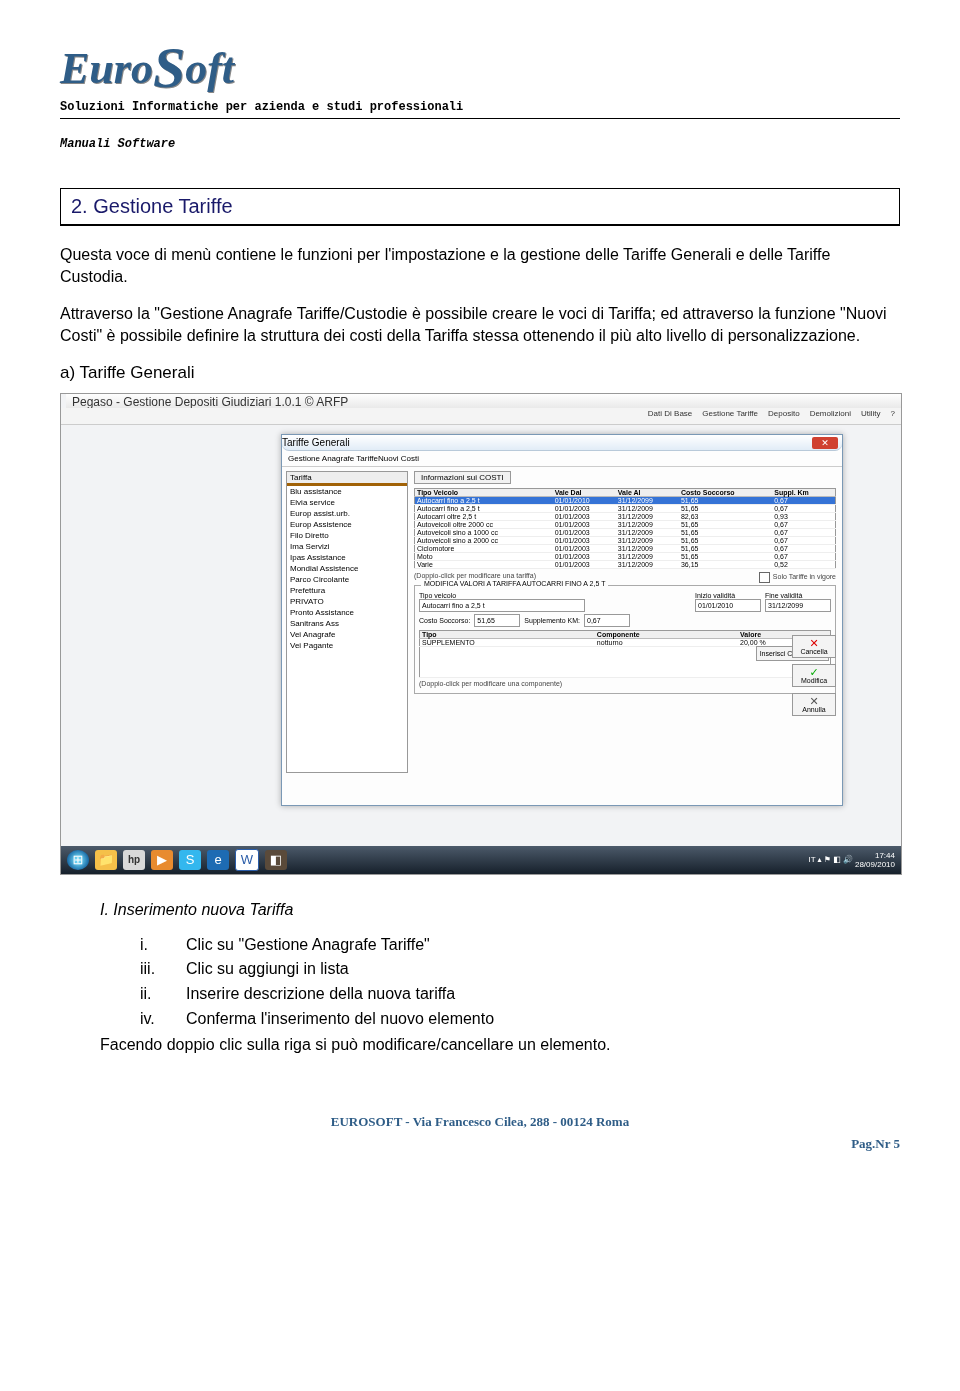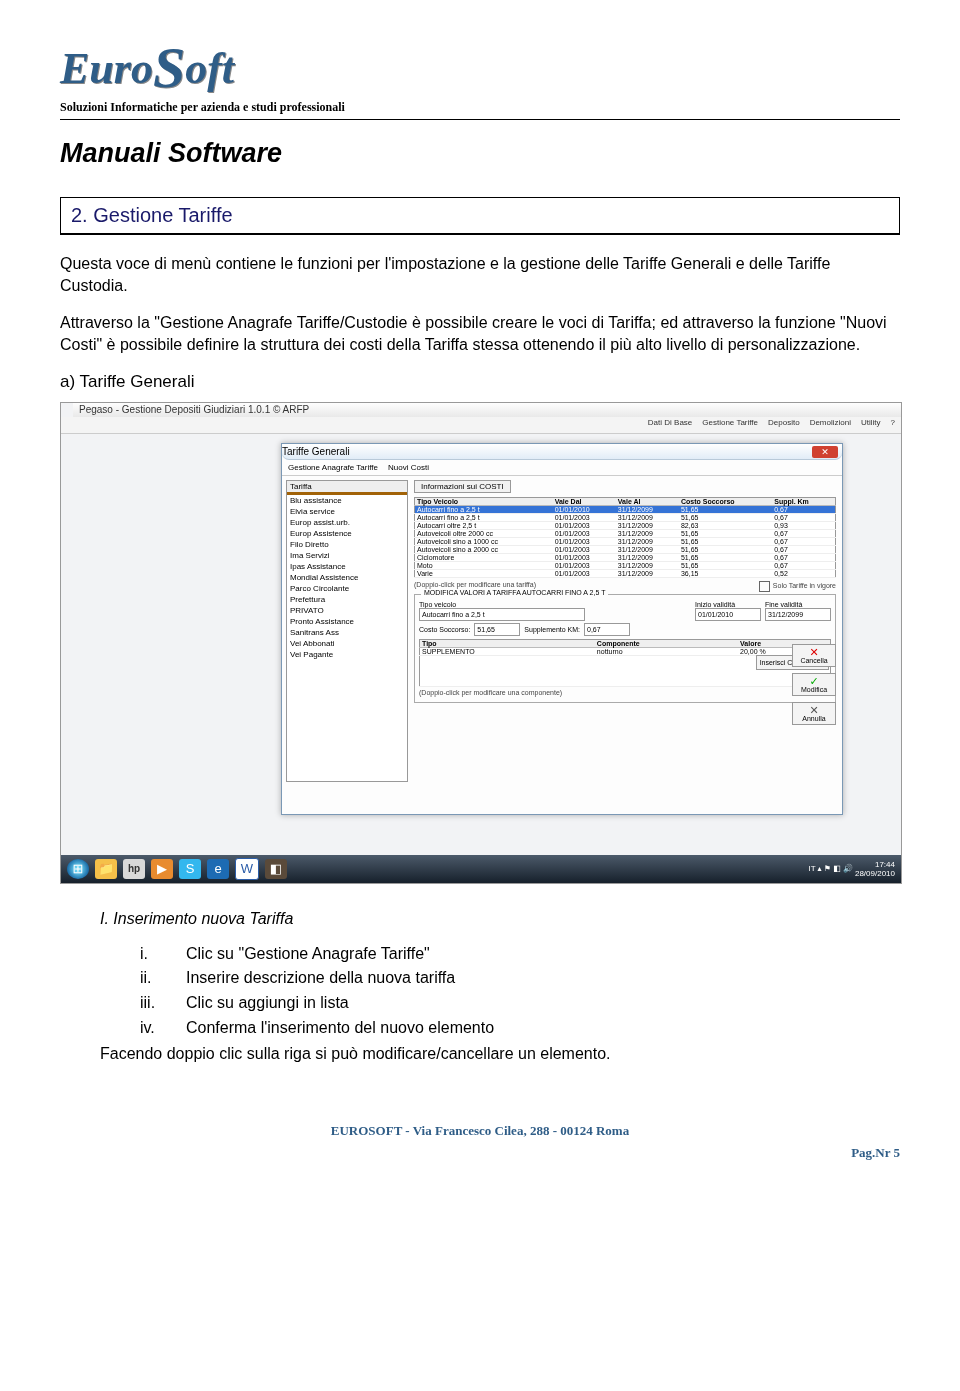--- a/index.html
+++ b/index.html
@@ -21,34 +21,34 @@
     color: #2f5d87;
     text-shadow: 1px 1px 0 #888;
     line-height: 0.9;
   }
   .logo .S {
     font-size: 58px;
     color: #2f5d87;
     vertical-align: -4px;
   }
   .tagline {
-    font-family: Liberation Serif, serif;
+    font-family: Liberation Mono, monospace;
     font-size: 12px;
     font-weight: bold;
     color: #000;
     border-bottom: 1.5px solid #000;
     padding-bottom: 4px;
     margin-bottom: 18px;
   }
   .manual-title {
-    font-family: Liberation Sans, sans-serif;
-    font-size: 27px;
+    font-family: Liberation Mono, monospace;
+    font-size: 12px;
     font-weight: bold;
     font-style: italic;
-    margin-bottom: 28px;
+    margin-bottom: 37px;
   }
   .section-box {
     border: 1px solid #000;
     border-bottom: 2px solid #000;
     padding: 6px 10px;
     margin-bottom: 18px;
   }
   .section-h {
     font-size: 20px;
     color: #1a1a6a;
@@ -70,24 +70,24 @@
     margin: 0 auto 26px auto;
     border: 1px solid #999;
   }
   .app-bg {
     position: absolute;
     left: 0; top: 0; right: 0; bottom: 28px;
     background: #f2f3f5;
   }
   .app-title {
     position: absolute;
-    left: 12px; top: 0; right: 0;
+    left: 5px; top: 0; right: 0;
     height: 14px;
     background: linear-gradient(to bottom,#fefefe,#e6e6e6);
-    font-size: 10px;
+    font-size: 12px;
     padding: 1px 6px;
     color: #333;
     border-bottom: 1px solid #ccc;
   }
   .app-menu {
     position: absolute;
     left: 0; top: 14px; right: 0;
     height: 14px;
     font-size: 8px;
     padding: 1px 6px;
@@ -125,21 +125,20 @@
     font-size: 9px;
     text-align: center;
     line-height: 12px;
     border-radius: 2px;
   }
   .dlg-tabs {
     font-size: 8px;
     padding: 3px 6px;
     border-bottom: 1px solid #ccc;
     display: flex;
-    gap: 10px;
   }
   .dlg-body { display: flex; font-size: 8px; }
   .tariff-list {
     width: 120px;
     border: 1px solid #999;
     margin: 4px;
     height: 300px;
     overflow: hidden;
     background: #fff;
   }
@@ -305,21 +304,21 @@
             <div class="item">Europ Assistence</div>
             <div class="item">Filo Diretto</div>
             <div class="item">Ima Servizi</div>
             <div class="item">Ipas Assistance</div>
             <div class="item">Mondial Assistence</div>
             <div class="item">Parco Circolante</div>
             <div class="item">Prefettura</div>
             <div class="item">PRIVATO</div>
             <div class="item">Pronto Assistance</div>
             <div class="item">Sanitrans Ass</div>
-            <div class="item">Vei Abbonati</div>
+            <div class="item">Vei Anagrafe</div>
             <div class="item">Vei Pagante</div>
           </div>
 
           <div class="right-pane">
             <span class="info-btn">Informazioni sui COSTI</span>
 
             <table class="cost-table">
               <tbody>
                   <tr>
                 <th>Tipo Veicolo</th>
@@ -471,26 +470,26 @@
     </div>
   </div>
 
   <div class="list-I">I.   Inserimento nuova Tariffa</div>
   <div class="sublist">
     <div class="row">
         <span class="num">i.</span>
         <span>Clic su "Gestione Anagrafe Tariffe"</span>
       </div>
     <div class="row">
+        <span class="num">iii.</span>
+        <span>Clic su aggiungi in lista</span>
+      </div>
+    <div class="row">
         <span class="num">ii.</span>
         <span>Inserire descrizione della nuova tariffa</span>
-      </div>
-    <div class="row">
-        <span class="num">iii.</span>
-        <span>Clic su aggiungi in lista</span>
       </div>
     <div class="row">
         <span class="num">iv.</span>
         <span>Conferma l'inserimento del nuovo elemento</span>
       </div>
   </div>
   <div class="closing">Facendo doppio clic sulla riga si può modificare/cancellare un elemento.</div>
 
   <div class="footer">EUROSOFT  -  Via Francesco Cilea, 288  -  00124 Roma</div>
   <div class="pagenr">Pag.Nr 5</div>

